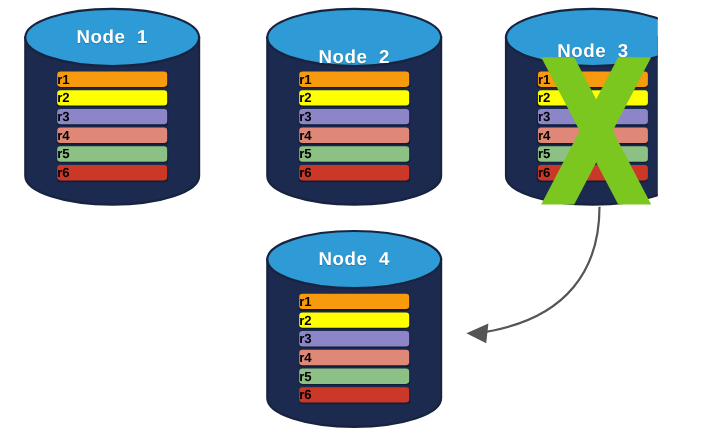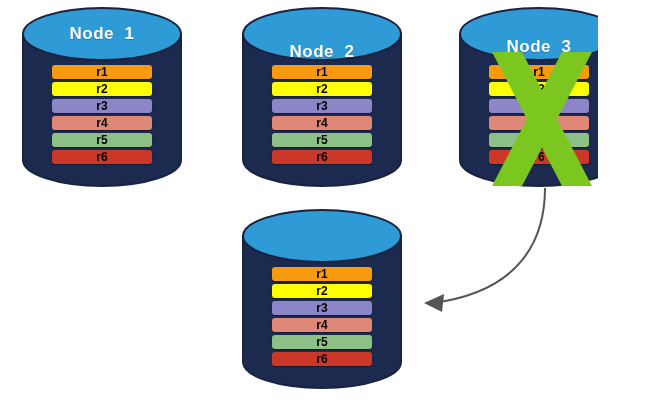--- a/index.html
+++ b/index.html
@@ -48,21 +48,20 @@
     flex-direction: column;
     gap: 3px;
   }
   .row {
     height: 14px;
     border-radius: 3px;
     color: #000000;
     font-weight: bold;
     font-size: 12px;
     line-height: 14px;
-    text-align: center;
     box-shadow: 0 1px 1px rgba(0,0,0,0.35);
   }
 
   
   .fail-x {
     position: absolute;
     overflow: visible;
     pointer-events: none;
   }
 
@@ -129,20 +128,21 @@
       <g fill="#7CC71F">
         <polygon points="10,44 40,44 110,178 80,178"></polygon>
         <polygon points="80,44 110,44 40,178 10,178"></polygon>
       </g>
     </svg>
     <div class="node" style="left: 243px; top: 210px; width: 158px; height: 178px;">
       <svg class="cyl-svg" width="158" height="178" viewBox="0 0 158 178">
         <path d="M0,26 L0,152 A79,26 0 0 0 158,152 L158,26 Z" fill="#1B2A4E" stroke="#17233F" stroke-width="2"></path>
         <ellipse cx="79" cy="26" rx="79" ry="26" fill="#2E9BD6" stroke="#17233F" stroke-width="2"></ellipse>
       </svg>
+      <div class="node-title" style="top: 16px;">Node  4</div>
       <div class="rows" style="left: 29px; top: 57px; width: 100px;">
         <div class="row" style="background: rgb(248, 154, 14);">r1</div>
         <div class="row" style="background: rgb(255, 255, 0);">r2</div>
         <div class="row" style="background: rgb(140, 134, 200);">r3</div>
         <div class="row" style="background: rgb(224, 136, 120);">r4</div>
         <div class="row" style="background: rgb(140, 192, 132);">r5</div>
         <div class="row" style="background: rgb(204, 56, 40);">r6</div>
       </div>
     </div>
     <svg class="arrow" width="646" height="402" viewBox="0 0 646 402">

